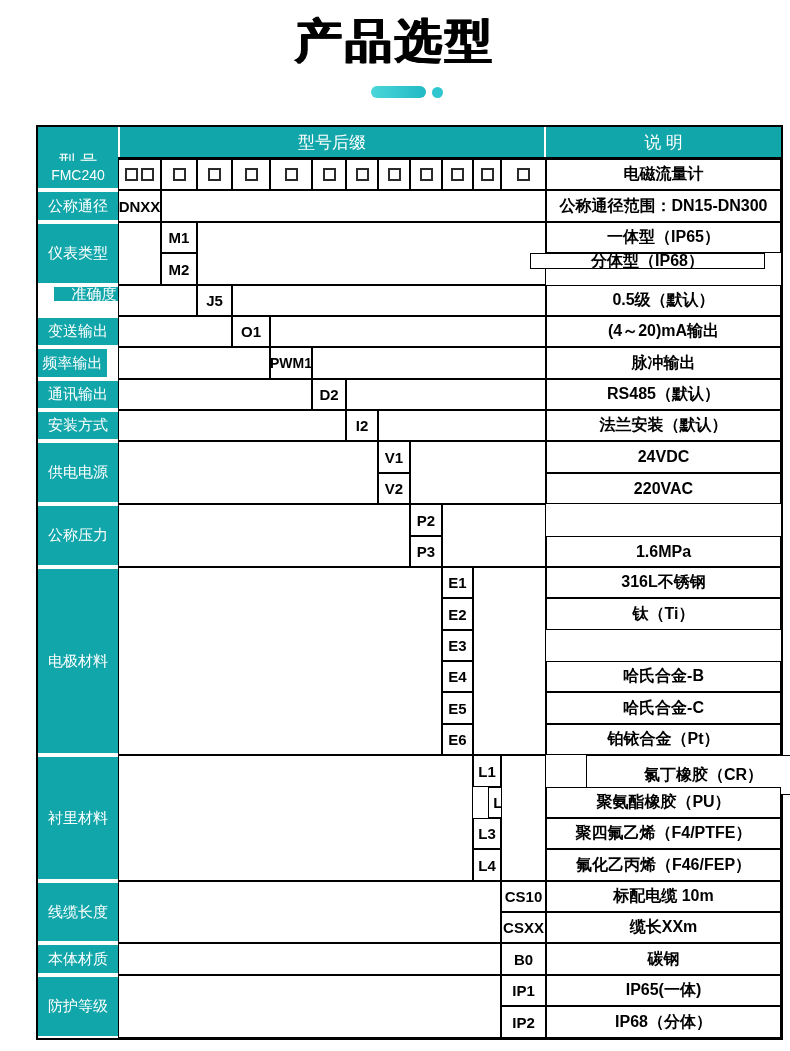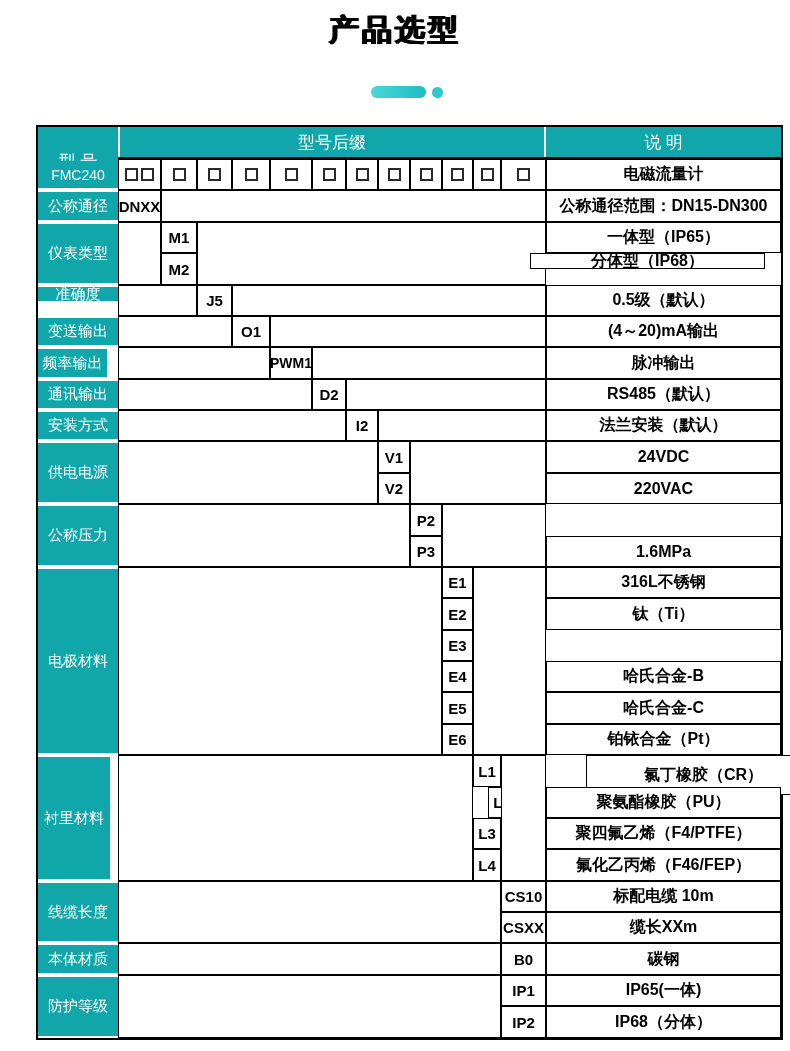--- a/index.html
+++ b/index.html
@@ -1,20 +1,20 @@
 <!DOCTYPE html>
 <html><head>
 <meta charset="utf-8">
 <style>
   :root{ --teal:#11a6aa; --line:#000; }
   html,body{margin:0;padding:0;}
   body{width:790px;height:1051px;position:relative;background:#fff;
        font-family:"Liberation Sans","DejaVu Sans",sans-serif;color:#000;overflow:hidden;}
   .page-title{position:absolute;left:0;top:10px;width:790px;text-align:center;
-       font-size:30px;font-weight:bold;letter-spacing:3px;color:#000;
+       font-size:47px;font-weight:bold;letter-spacing:3px;color:#000;
        text-shadow:1px 0 0 #000, -1px 0 0 #000;}
   .underline-pill{position:absolute;left:371px;top:86px;width:55px;height:12px;border-radius:6px;
        background:linear-gradient(90deg,#4bd6da,#21bac4);}
   .underline-dot{position:absolute;left:432px;top:87px;width:11px;height:11px;border-radius:50%;
        background:#2fc6cf;}
   #tbl{position:absolute;left:36px;top:125px;width:747px;height:915px;
        border:2px solid var(--line);box-sizing:border-box;background:#fff;}
   .hd{position:absolute;box-sizing:border-box;background:var(--teal);color:#fff;
       display:flex;align-items:center;justify-content:center;font-size:17px;}
   .t{position:absolute;box-sizing:border-box;background:var(--teal);color:#fff;
@@ -37,29 +37,29 @@
   <div class="hd" style="left:0;top:0;width:743px;height:32px;border-bottom:2px solid #000;"></div>
   <div class="hd" style="left:0;top:0;width:80px;height:30px;margin-top:19px;">型 号</div>
   <div class="hd" style="left:82px;top:0;width:424px;height:30px;">型号后缀</div>
   <div class="hd" style="left:508px;top:0;width:235px;height:30px;">说 明</div>
   <div class="sep" style="left:80px;"></div>
   <div class="sep" style="left:506px;"></div>
 
   <div class="t" style="left:0;top:34px;width:80px;height:27px;font-size:14px;">FMC240</div>
   <div class="t" style="left:0;top:65px;width:80px;height:28px;">公称通径</div>
   <div class="t" style="left:0;top:97px;width:80px;height:59px;">仪表类型</div>
-  <div class="t" style="left:0;top:160px;width:80px;height:14px;">准确度</div>
+  <div class="t" style="left:16px;top:160px;width:80px;height:14px;">准确度</div>
   <div class="t" style="left:0;top:191px;width:80px;height:27px;">变送输出</div>
   <div class="t" style="left:0;top:222px;width:69px;height:28px;">频率输出</div>
   <div class="t" style="left:0;top:254px;width:80px;height:27px;">通讯输出</div>
   <div class="t" style="left:0;top:285px;width:80px;height:27px;">安装方式</div>
   <div class="t" style="left:0;top:316px;width:80px;height:59px;">供电电源</div>
   <div class="t" style="left:0;top:379px;width:80px;height:59px;">公称压力</div>
   <div class="t" style="left:0;top:442px;width:80px;height:184px;">电极材料</div>
-  <div class="t" style="left:0;top:630px;width:72px;height:122px;">衬里材料</div>
+  <div class="t" style="left:0;top:630px;width:80px;height:122px;">衬里材料</div>
   <div class="t" style="left:0;top:756px;width:80px;height:58px;">线缆长度</div>
   <div class="t" style="left:0;top:818px;width:80px;height:28px;">本体材质</div>
   <div class="t" style="left:0;top:850px;width:80px;height:59px;">防护等级</div>
 
   <div class="c" style="left:80px;top:32px;width:43px;height:31px;">
       <span class="bx"></span>
       <span class="bx"></span>
     </div>
   <div class="c" style="left:123px;top:32px;width:36px;height:31px;">
       <span class="bx"></span>

